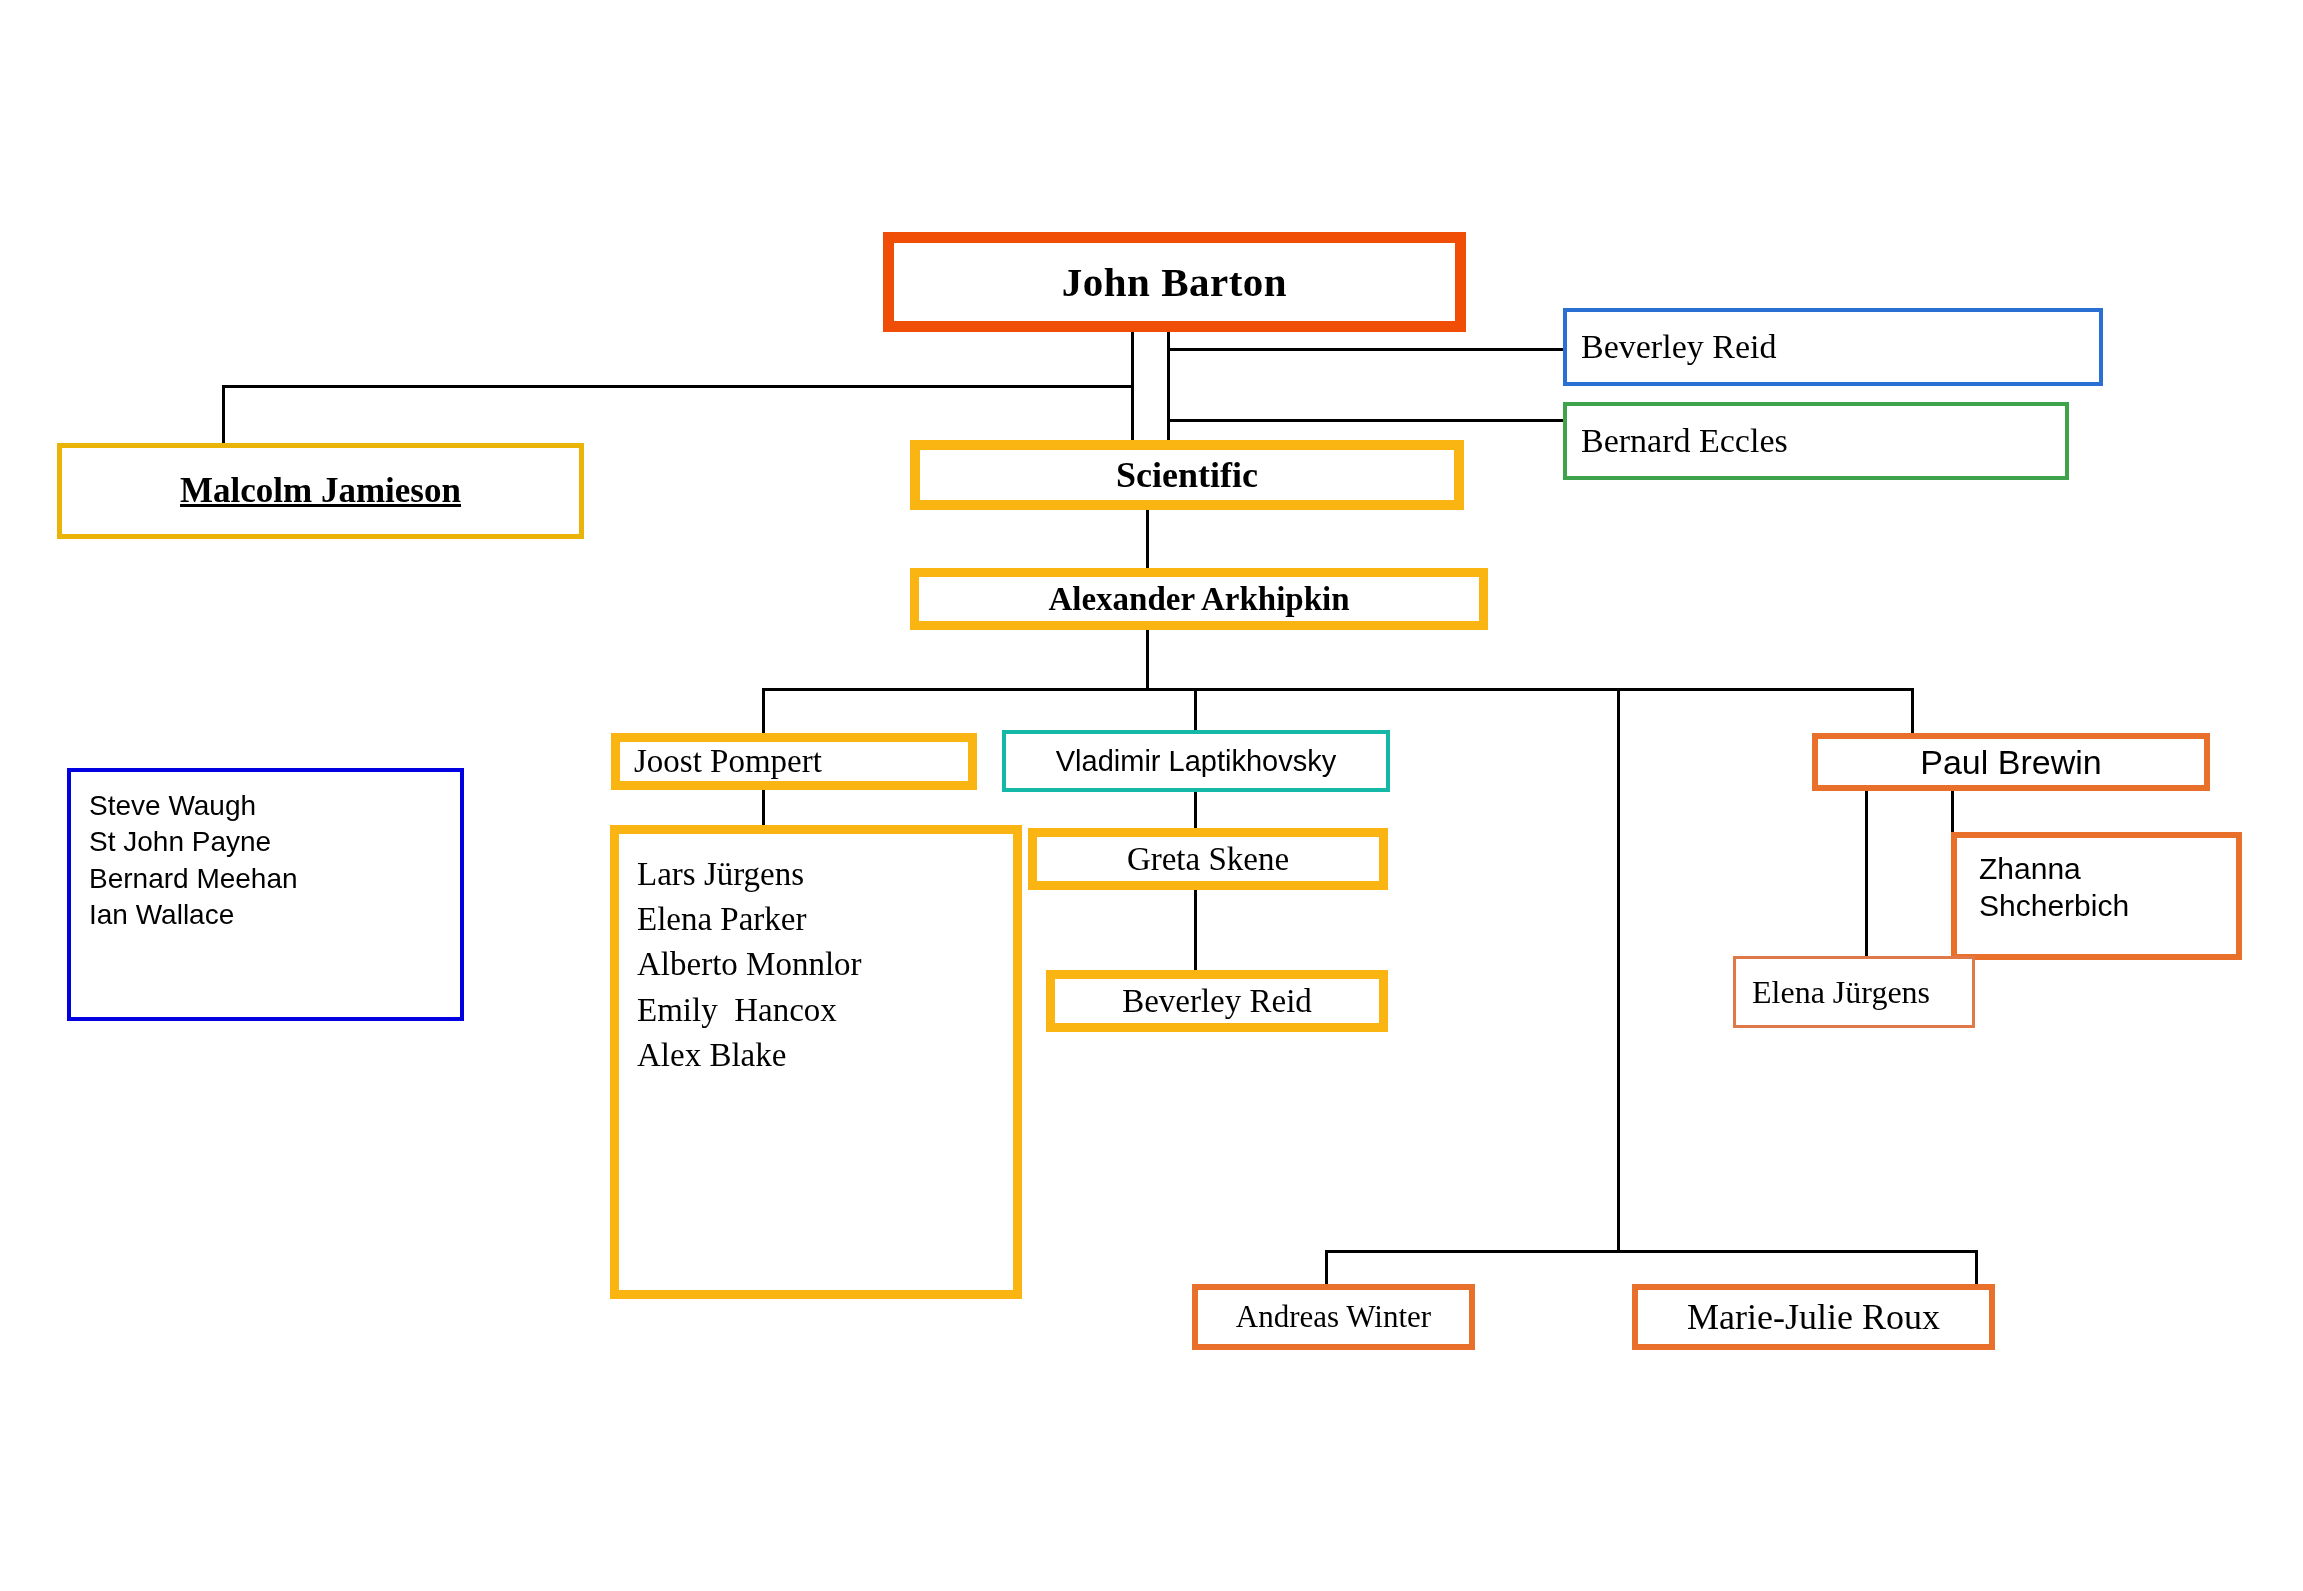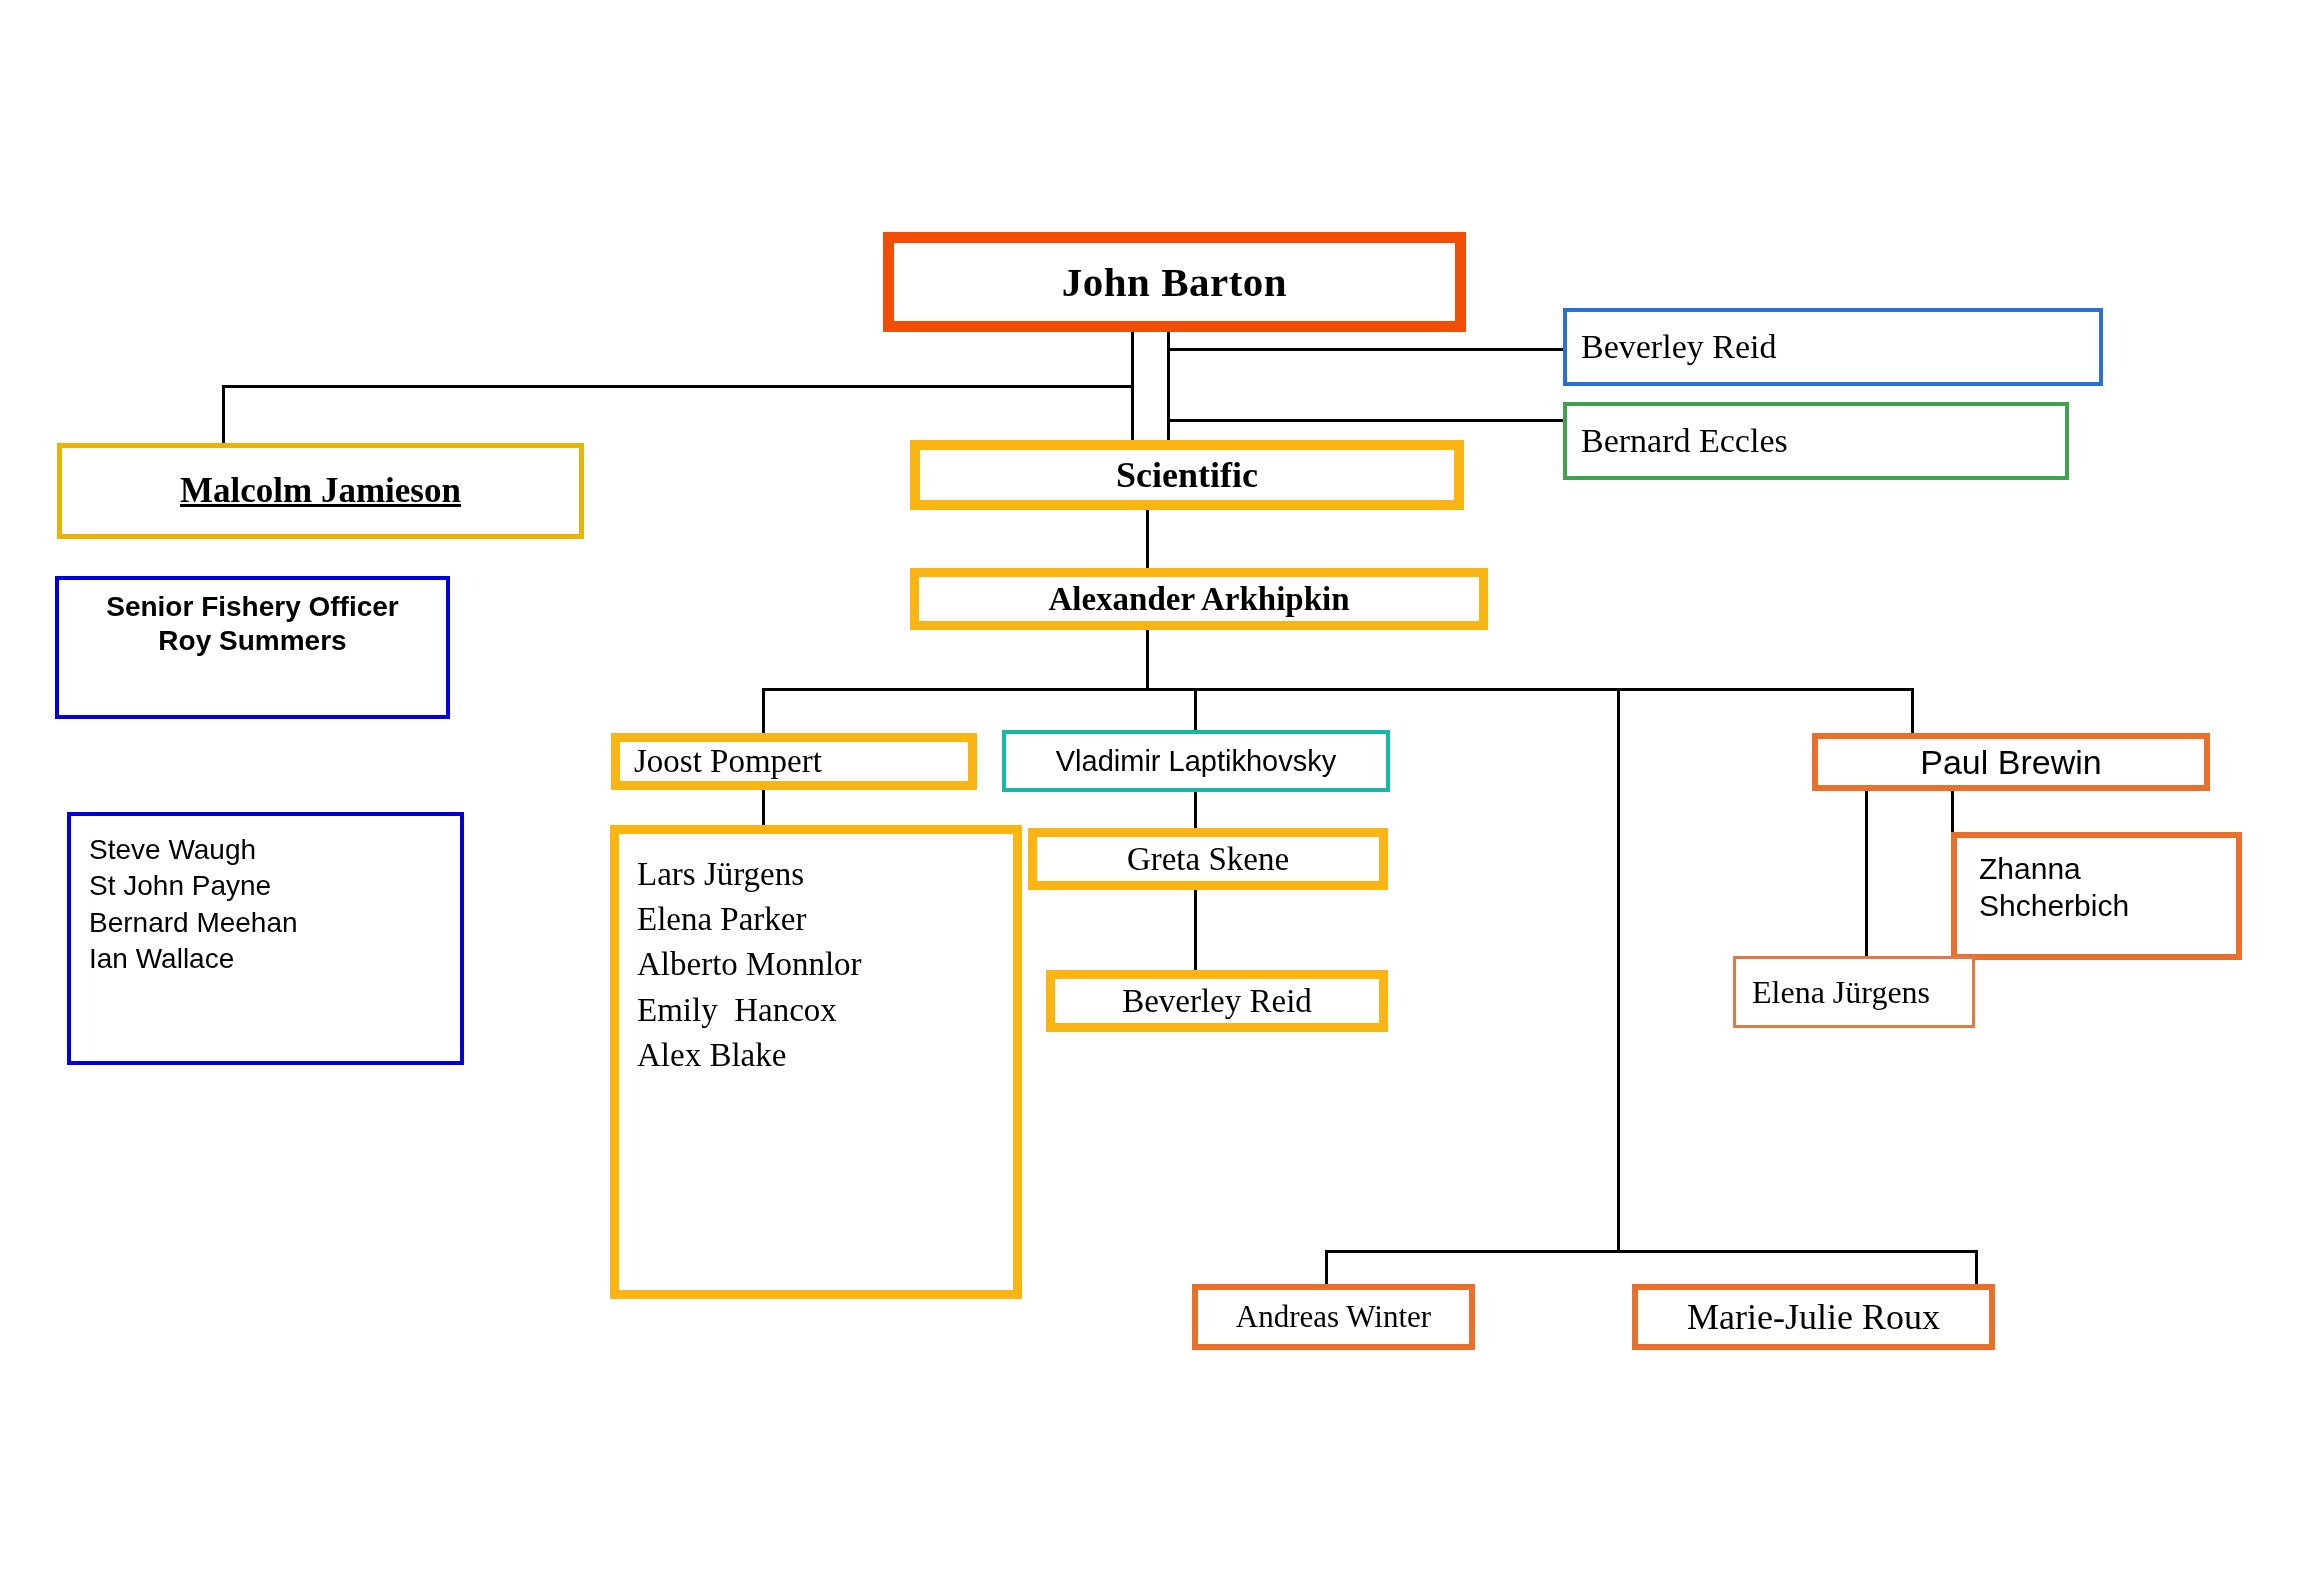--- a/index.html
+++ b/index.html
@@ -91,28 +91,23 @@
   </div>
 
   <div class="box ctr" style="left:910px; top:440px; width:554px; height:70px; border:10px solid #FAB512;">
     <span class="label serif bold" style="font-size:36px;">Scientific</span>
   </div>
 
   <div class="box ctr" style="left:57px; top:443px; width:527px; height:96px; border:5px solid #eab308;text-decoration:underline;">
     <span class="label serif bold" style="font-size:35px;">Malcolm Jamieson</span>
   </div>
 
-  <div class="box" style="left:55px; top:576px; width:395px; height:143px; border:4px solid #0000E0;
-              align-items:flex-start; justify-content:center; padding-top:10px;">
-    <span class="label sans bold" style="font-size:28px; text-align:center; line-height:1.22;">Senior Fishery Officer
-Roy Summers</span>
-  </div>
 
   <div class="box lst" style="left:67px; top:768px; width:397px; height:253px; border:4px solid #0000E0;
-              padding:16px 0 0 18px;margin-top:44px;">
+              padding:16px 0 0 18px;">
     <span class="label sans" style="font-size:28px; line-height:1.3;">Steve Waugh
 St John Payne
 Bernard Meehan
 Ian Wallace</span>
   </div>
 
   <div class="box ctr" style="left:910px; top:568px; width:578px; height:62px; border:9px solid #FAB512;">
     <span class="label serif bold" style="font-size:33px;">Alexander Arkhipkin</span>
   </div>
 

